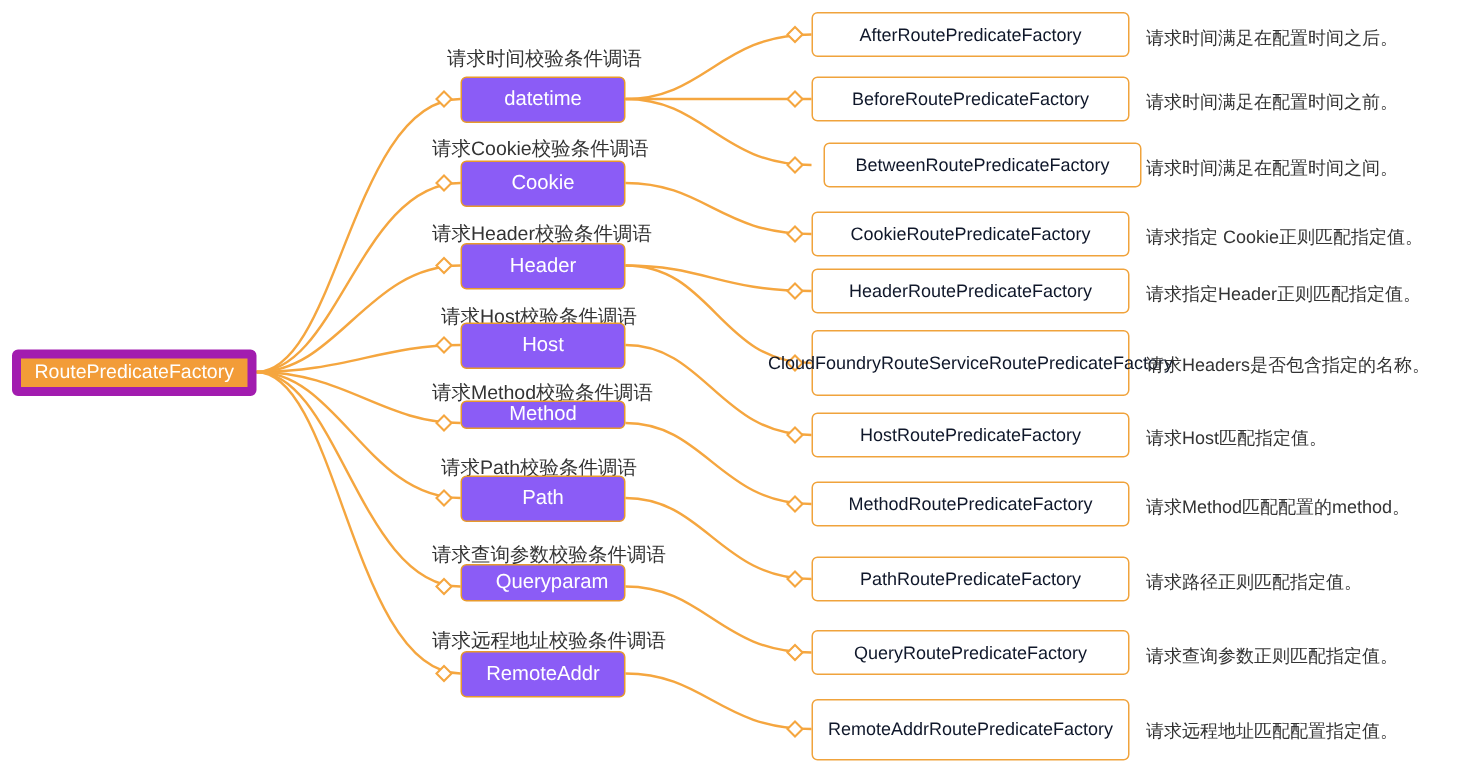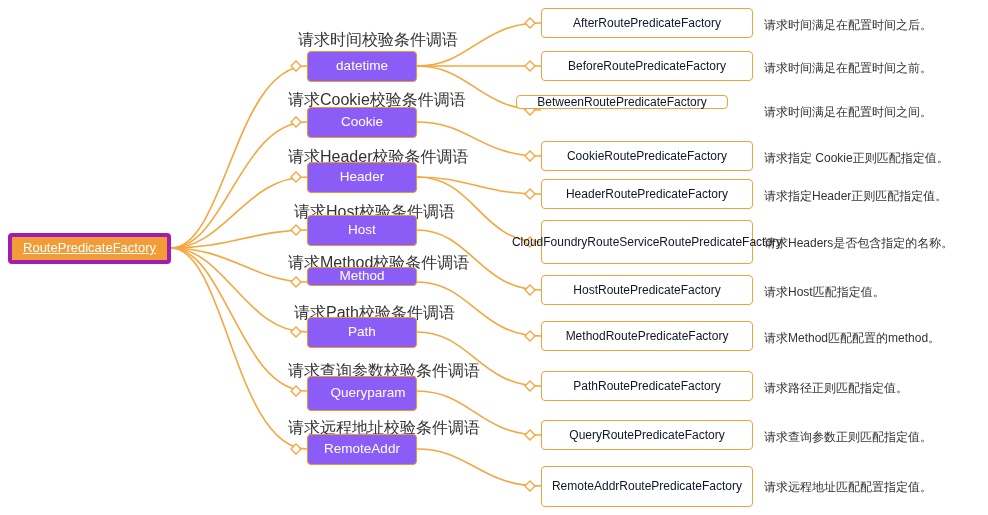--- a/index.html
+++ b/index.html
@@ -30,41 +30,40 @@
     box-sizing: border-box;
     display: flex;
     align-items: center;
     justify-content: center;
     text-align: center;
     border-radius: 4px;
     line-height: 1.25;
   }
   .node-root {
     background: #f29c38;
-    border: 4px solid #a21caf;
+    border: 6px solid #a21caf;
     color: #ffffff;
     font-size: 13px;
-    text-decoration: underline;
   }
   .node-mid {
     background: #8b5cf6;
     border: 1px solid #e89a2c;
     color: #ffffff;
     font-size: 13.5px;
   }
   .node-leaf {
     background: #ffffff;
     border: 1px solid #f0a33c;
     color: #0f172a;
     font-size: 12px;
     padding: 2px 6px;
   }
   .caption {
     position: absolute;
-    font-size: 16px;
+    font-size: 13px;
     color: #333333;
     white-space: nowrap;
   }
   .desc {
     position: absolute;
     font-size: 12px;
     color: #333333;
     white-space: nowrap;
   }
 </style>
@@ -120,28 +119,28 @@
       <div class="node node-mid" style="left: 307px; top: 107px; width: 110px; height: 31px;">Cookie</div>
       <div class="caption" style="left: 288px; top: 147px;">请求Header校验条件调语</div>
       <div class="node node-mid" style="left: 307px; top: 162px; width: 110px; height: 31px;">Header</div>
       <div class="caption" style="left: 294px; top: 202px;">请求Host校验条件调语</div>
       <div class="node node-mid" style="left: 307px; top: 215px; width: 110px; height: 31px;">Host</div>
       <div class="caption" style="left: 288px; top: 253px;">请求Method校验条件调语</div>
       <div class="node node-mid" style="left: 307px; top: 267px; width: 110px; height: 19px;">Method</div>
       <div class="caption" style="left: 294px; top: 303px;">请求Path校验条件调语</div>
       <div class="node node-mid" style="left: 307px; top: 317px; width: 110px; height: 31px;">Path</div>
       <div class="caption" style="left: 288px; top: 361px;">请求查询参数校验条件调语</div>
-      <div class="node node-mid" style="left: 307px; top: 376px; width: 110px; height: 35px; padding-left: 12px;">Queryparam</div>
+      <div class="node node-mid" style="left: 307px; top: 376px; width: 110px; height: 25px; padding-left: 12px;">Queryparam</div>
       <div class="caption" style="left: 288px; top: 418px;">请求远程地址校验条件调语</div>
       <div class="node node-mid" style="left: 307px; top: 434px; width: 110px; height: 31px;">RemoteAddr</div>
       <div class="node node-leaf" style="left: 541px; top: 8px; width: 212px; height: 30px;">AfterRoutePredicateFactory</div>
       <div class="desc" style="left: 764px; top: 17px;">请求时间满足在配置时间之后。</div>
       <div class="node node-leaf" style="left: 541px; top: 51px; width: 212px; height: 30px;">BeforeRoutePredicateFactory</div>
       <div class="desc" style="left: 764px; top: 60px;">请求时间满足在配置时间之前。</div>
-      <div class="node node-leaf" style="left: 516px; top: 95px; width: 212px; height: 14px;">BetweenRoutePredicateFactory</div>
+      <div class="node node-leaf" style="left: 549px; top: 95px; width: 212px; height: 30px;">BetweenRoutePredicateFactory</div>
       <div class="desc" style="left: 764px; top: 104px;">请求时间满足在配置时间之间。</div>
       <div class="node node-leaf" style="left: 541px; top: 141px; width: 212px; height: 30px;">CookieRoutePredicateFactory</div>
       <div class="desc" style="left: 764px; top: 150px;">请求指定 Cookie正则匹配指定值。</div>
       <div class="node node-leaf" style="left: 541px; top: 179px; width: 212px; height: 30px;">HeaderRoutePredicateFactory</div>
       <div class="desc" style="left: 764px; top: 188px;">请求指定Header正则匹配指定值。</div>
       <div class="node node-leaf" style="left: 541px; top: 220px; width: 212px; height: 44px;">CloudFoundryRouteServiceRoutePredicateFactory</div>
       <div class="desc" style="left: 764px; top: 235px;">请求Headers是否包含指定的名称。</div>
       <div class="node node-leaf" style="left: 541px; top: 275px; width: 212px; height: 30px;">HostRoutePredicateFactory</div>
       <div class="desc" style="left: 764px; top: 284px;">请求Host匹配指定值。</div>
       <div class="node node-leaf" style="left: 541px; top: 321px; width: 212px; height: 30px; text-align: right;">MethodRoutePredicateFactory</div>

